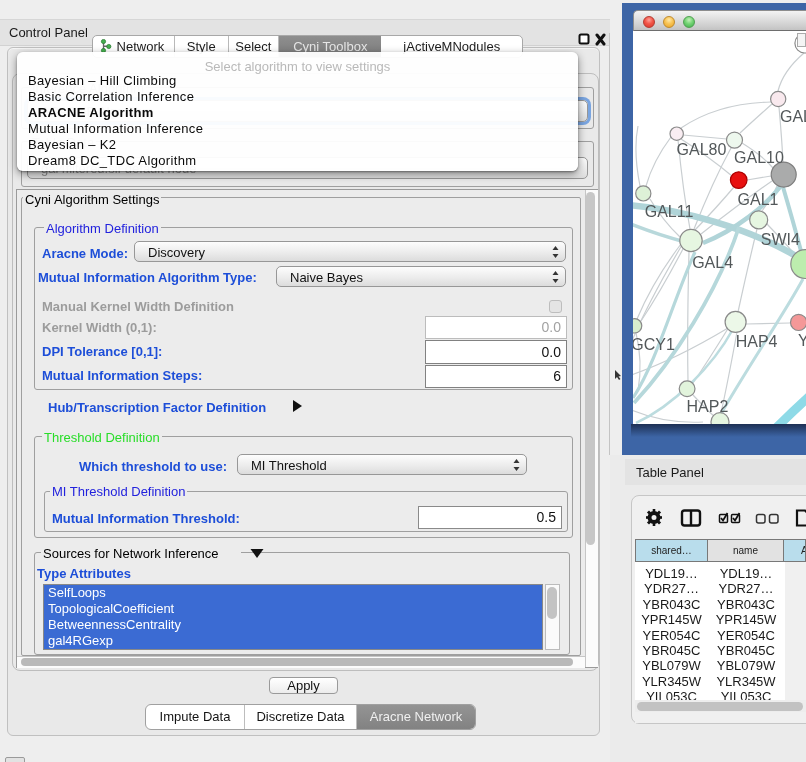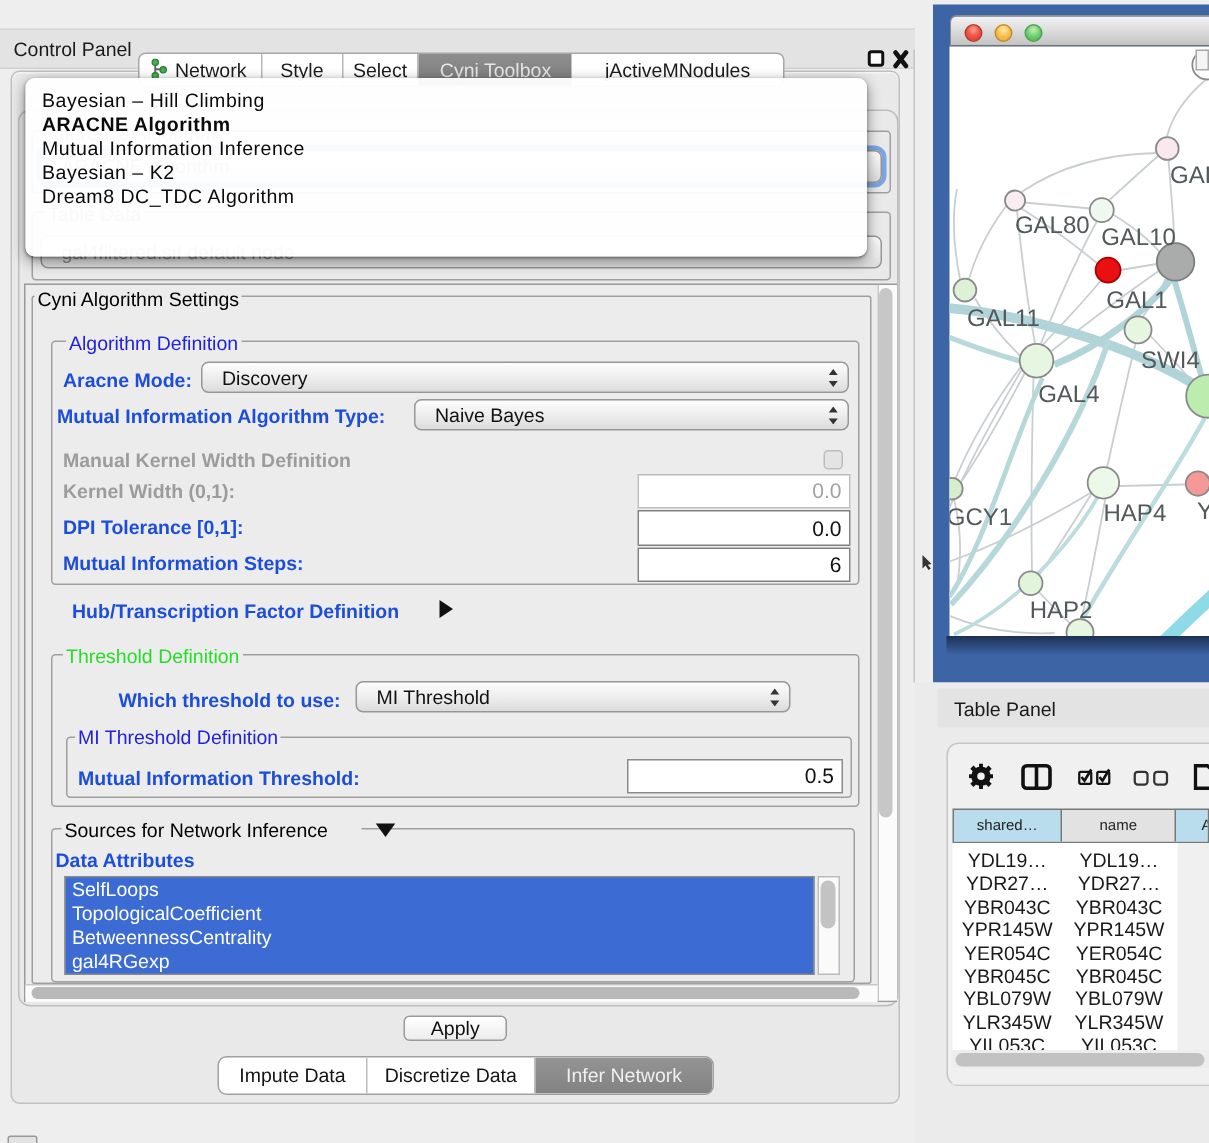--- a/index.html
+++ b/index.html
@@ -120,59 +120,61 @@
 <div class="grp" style="left:44px;top:491px;width:524px;height:41px;"></div>
 <div class="grp-label blab" style="left:50px;top:484px;background:#ececec;">MI Threshold Definition</div>
 <div class="rowlab" style="left:52px;top:511px;">Mutual Information Threshold:</div>
 <div class="fld" style="left:418px;top:506px;width:144px;height:23px;border:1px solid #8a8a8a;line-height:21px;text-align:right;">0.5</div>
 
 <div class="grp" style="left:34px;top:552px;width:536px;height:103px;"></div>
 <div class="grp-label" style="left:41px;top:546px;background:#ececec;padding-right:22px;">Sources for Network Inference</div>
 <svg class="abs" style="left:250px;top:548px;" width="14" height="11" viewBox="0 0 14 11">
     <path d="M0.5 1 L13.5 1 L7 10 Z" fill="#111"></path>
   </svg>
-<div class="rowlab" style="left:37px;top:566px;">Data Attributes</div>
+<div class="rowlab" style="left:37px;top:566px;">Type Attributes</div>
 <div class="abs" style="left:43px;top:584px;width:500px;height:66px;background:#3b6bd3;border:1px solid #888;">
   <div style="font-size:13px;color:#fff;line-height:16px;padding-left:4px;">SelfLoops</div>
   <div style="font-size:13px;color:#fff;line-height:16px;padding-left:4px;">TopologicalCoefficient</div>
   <div style="font-size:13px;color:#fff;line-height:16px;padding-left:4px;">BetweennessCentrality</div>
   <div style="font-size:13px;color:#fff;line-height:16px;padding-left:4px;">gal4RGexp</div>
 </div>
 <div class="abs" style="left:545px;top:584px;width:15px;height:66px;background:#fafafa;border:1px solid #bbb;"></div>
 <div class="abs" style="left:547px;top:587px;width:10px;height:32px;background:#c3c3c3;border-radius:5px;"></div>
 
 <div class="abs" style="left:585px;top:190px;width:13px;height:477px;background:#fbfbfb;border-left:1px solid #c6c6c6;"></div>
 <div class="abs" style="left:586px;top:192px;width:9px;height:353px;background:#c7c7c7;border-radius:5px;"></div>
 <div class="abs" style="left:17px;top:656px;width:568px;height:12px;background:#fbfbfb;border-top:1px solid #c6c6c6;"></div>
 <div class="abs" style="left:21px;top:658px;width:552px;height:8px;background:#b9b9b9;border-radius:4px;"></div>
 
 <div class="abs" style="left:269px;top:677px;width:69px;height:17px;border:1px solid #9a9a9a;border-radius:4px;background:linear-gradient(#ffffff,#ececec);font-size:13px;text-align:center;line-height:16px;color:#111;">Apply</div>
 
 <div class="abs" id="btabs">
   <div class="tab" style="width:99px;">Impute Data</div>
   <div class="tab" style="width:112px;">Discretize Data</div>
-  <div class="tab sel" style="width:118px;">Infer Network</div>
+  <div class="tab sel" style="width:118px;">Aracne Network</div>
 </div>
 
 <div class="abs" id="tabstrip">
   <div class="tab" style="width:85px;padding-left:14px;">Network</div>
   <div class="tab" style="width:56px;">Style</div>
   <div class="tab" style="width:53px;">Select</div>
   <div class="tab sel" style="width:107px;">Cyni Toolbox</div>
   <div class="tab" style="width:147px;border-right:none;">jActiveMNodules</div>
 </div>
 <svg class="abs" style="left:100px;top:39px;" width="12" height="14" viewBox="0 0 12 14">
   <path d="M3.5 3 L3.5 11 M3.5 7 L8.5 7.5" stroke="#666" stroke-width="1.3" fill="none"></path>
   <circle cx="3.5" cy="2.5" r="2.1" fill="#44b04e" stroke="#2c7d34" stroke-width="0.8"></circle>
   <circle cx="8.8" cy="7.5" r="2.1" fill="#44b04e" stroke="#2c7d34" stroke-width="0.8"></circle>
   <circle cx="3.5" cy="11.5" r="2.1" fill="#44b04e" stroke="#2c7d34" stroke-width="0.8"></circle>
 </svg>
 
 <div class="abs" id="popup">
+  <div class="hint">Select algorithm to view settings</div>
   <div class="item" style="margin-top:7px;">Bayesian – Hill Climbing</div>
+  <div class="item">Basic Correlation Inference</div>
   <div class="item bold">ARACNE Algorithm</div>
   <div class="item">Mutual Information Inference</div>
   <div class="item">Bayesian – K2</div>
   <div class="item">Dream8 DC_TDC Algorithm</div>
 </div>
 
 <div class="abs" style="left:609px;top:33px;width:1px;height:422px;background:#c4c4c4;"></div>
 
 <div class="abs" id="desktop"></div>
 <div class="abs" style="left:631px;top:424px;width:175px;height:13px;background:linear-gradient(#1d3054,rgba(61,101,166,0));"></div>

